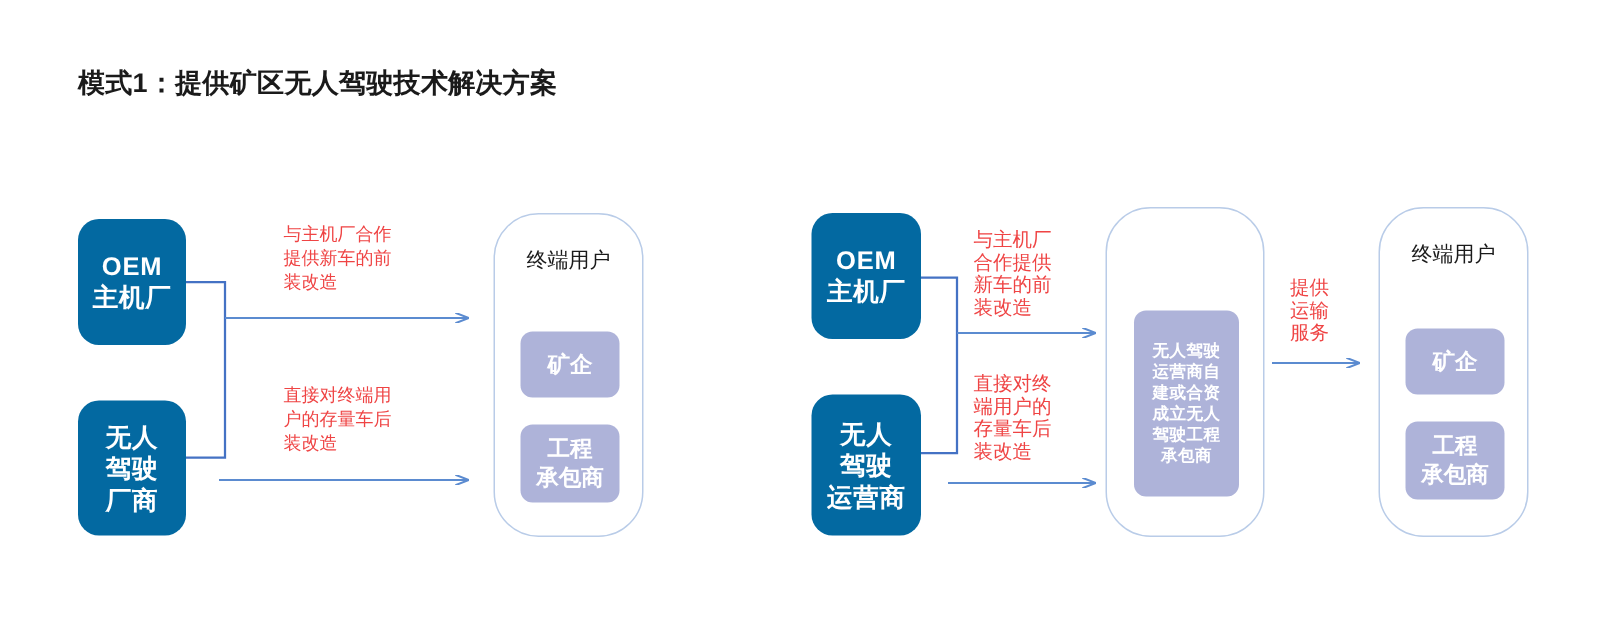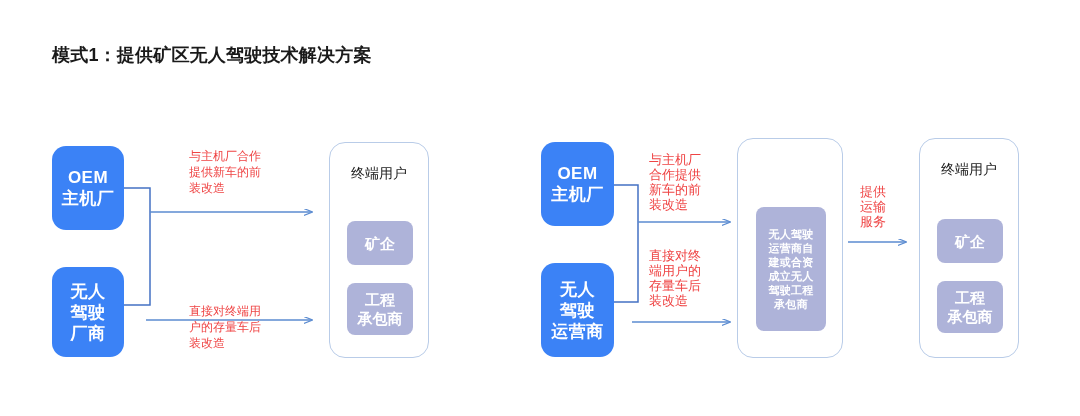--- a/index.html
+++ b/index.html
@@ -19,41 +19,41 @@
     letter-spacing: 0.2px;
     white-space: pre;
   }
   #title-left  { left: 52px;  top: 42px; font-size: 18px; line-height: 26px; }
   #title-right { left: 535px; top: 42px; font-size: 18px; line-height: 28px; }
   #title-right .ln2 { display: block; padding-left: 84px; }
 
   
   .blue-box {
     position: absolute;
-    background: #3b82f6;
+    background: #0369a1;
     border-radius: 14px;
     color: #ffffff;
     font-weight: bold;
     font-size: 17px;
     line-height: 21px;
     display: flex;
     flex-direction: column;
     align-items: center;
     justify-content: center;
     text-align: center;
     white-space: pre-line;
     letter-spacing: 0.5px;
   }
 
   
   .outline-box {
     position: absolute;
     background: #ffffff;
     border: 1.4px solid #B9CCE8;
-    border-radius: 16px;
+    border-radius: 30px;
   }
   .outline-box .ob-title {
     position: absolute;
     left: 0; right: 0;
     text-align: center;
     font-size: 14px;
     color: #1a1a1a;
     font-weight: normal;
   }
 
@@ -120,21 +120,21 @@
 主机厂</div>
 
   <div class="blue-box" id="box-l2" style="left:52px; top:267px; width:72px; height:90px;">无人
 驾驶
 厂商</div>
 
   <div class="edge-label" id="lbl-l1" style="left:189px; top:148px; width:122px;">与主机厂合作
 提供新车的前
 装改造</div>
 
-  <div class="edge-label" id="lbl-l2" style="left:189px; top:255px; width:124px;margin-top:48px;">直接对终端用
+  <div class="edge-label" id="lbl-l2" style="left:189px; top:255px; width:124px;">直接对终端用
 户的存量车后
 装改造</div>
 
   <div class="outline-box" id="cont-l1" style="left:329px; top:142px; width:100px; height:216px;">
     <div class="ob-title" style="top:22px;">终端用户</div>
     <div class="chip" style="left:17px; top:78px; width:66px; height:44px;">矿企</div>
     <div class="chip" style="left:17px; top:140px; width:66px; height:52px;">工程
 承包商</div>
   </div>
 

